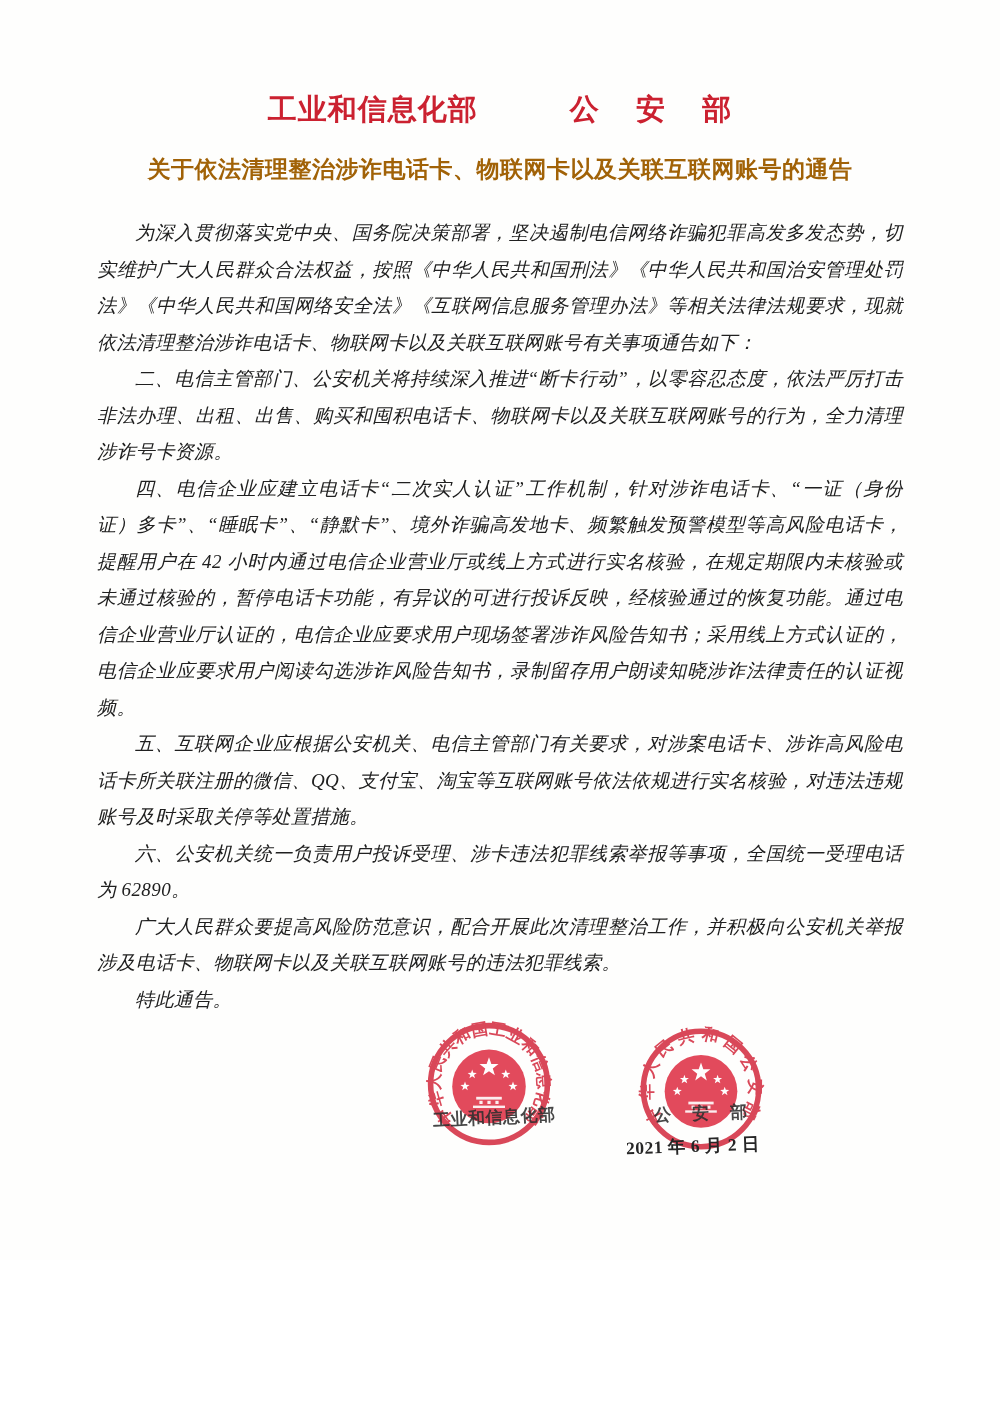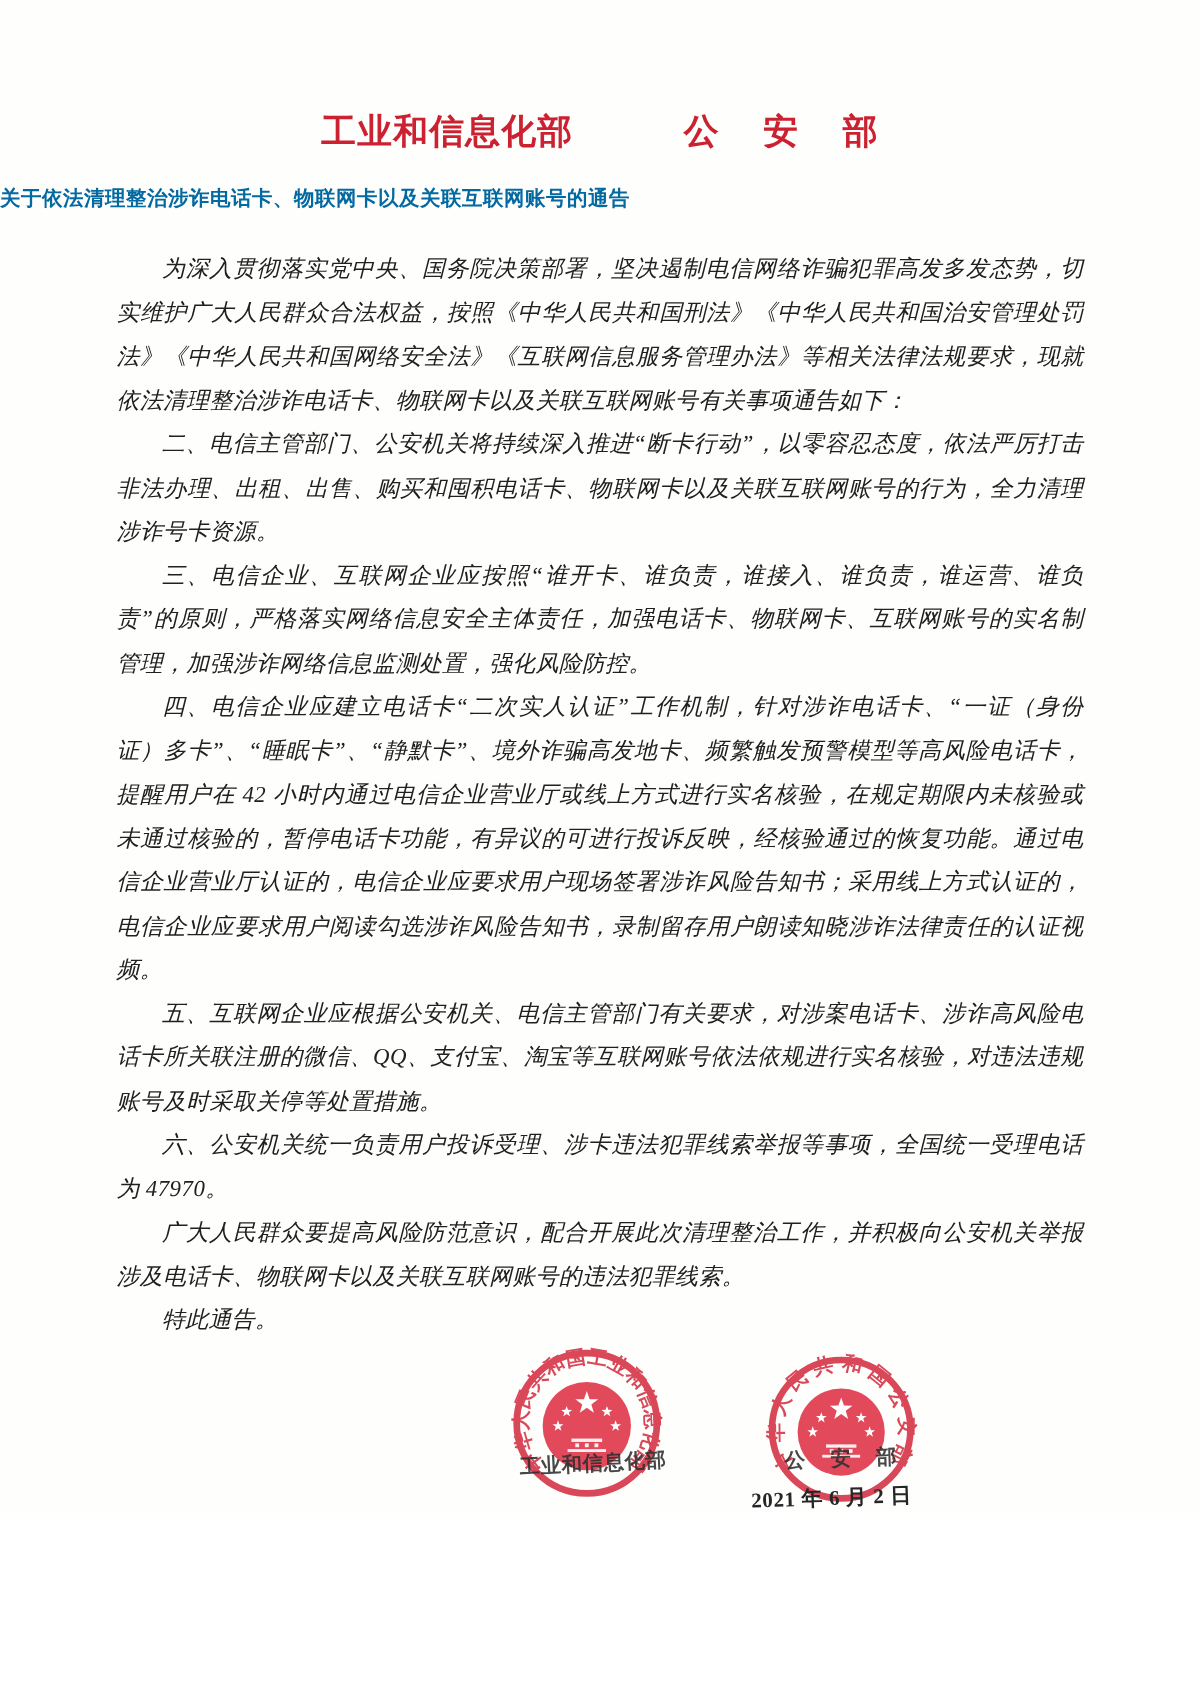--- a/index.html
+++ b/index.html
@@ -26,24 +26,24 @@
     font-weight: bold;
     color: #cb2130;
     letter-spacing: 1px;
     white-space: nowrap;
   }
   .ministry.spread {
     word-spacing: 28px;
   }
   .doc-title {
     margin-top: 24px;
-    text-align: left;
-    font-size: 17px;
+    text-align: center;
+    font-size: 23px;
     font-weight: bold;
-    color: #0369a1;
+    color: #a16207;
     letter-spacing: 0.5px;
   }
   .doc-body {
     margin: 30px 97px 0 97px;
     font-size: 19px;
     line-height: 36.5px;
     text-align: justify;
     letter-spacing: 0.4px;
     color: #202020;
   }
@@ -110,24 +110,23 @@
   <div class="doc-header">
     <span class="ministry">工业和信息化部</span>
     <span class="ministry spread">公 安 部</span>
   </div>
 
   <div class="doc-title">关于依法清理整治涉诈电话卡、物联网卡以及关联互联网账号的通告</div>
 
   <div class="doc-body">
     <p>为深入贯彻落实党中央、国务院决策部署，坚决遏制电信网络诈骗犯罪高发多发态势，切实维护广大人民群众合法权益，按照《中华人民共和国刑法》《中华人民共和国治安管理处罚法》《中华人民共和国网络安全法》《互联网信息服务管理办法》等相关法律法规要求，现就依法清理整治涉诈电话卡、物联网卡以及关联互联网账号有关事项通告如下：</p>
     <p>二、电信主管部门、公安机关将持续深入推进“断卡行动”，以零容忍态度，依法严厉打击非法办理、出租、出售、购买和囤积电话卡、物联网卡以及关联互联网账号的行为，全力清理涉诈号卡资源。</p>
-    <p>三、电信企业、互联网企业应按照“谁开卡、谁负责，谁接入、谁负责，谁运营、谁负责”的原则，严格落实网络信息安全主体责任，加强电话卡、物联网卡、互联网账号的实名制管理，加强涉诈网络信息监测处置，强化风险防控。</p>
     <p>四、电信企业应建立电话卡“二次实人认证”工作机制，针对涉诈电话卡、“一证（身份证）多卡”、“睡眠卡”、“静默卡”、境外诈骗高发地卡、频繁触发预警模型等高风险电话卡，提醒用户在 42 小时内通过电信企业营业厅或线上方式进行实名核验，在规定期限内未核验或未通过核验的，暂停电话卡功能，有异议的可进行投诉反映，经核验通过的恢复功能。通过电信企业营业厅认证的，电信企业应要求用户现场签署涉诈风险告知书；采用线上方式认证的，电信企业应要求用户阅读勾选涉诈风险告知书，录制留存用户朗读知晓涉诈法律责任的认证视频。</p>
     <p>五、互联网企业应根据公安机关、电信主管部门有关要求，对涉案电话卡、涉诈高风险电话卡所关联注册的微信、QQ、支付宝、淘宝等互联网账号依法依规进行实名核验，对违法违规账号及时采取关停等处置措施。</p>
-    <p>六、公安机关统一负责用户投诉受理、涉卡违法犯罪线索举报等事项，全国统一受理电话为 47970。</p>
+    <p>六、公安机关统一负责用户投诉受理、涉卡违法犯罪线索举报等事项，全国统一受理电话为 62890。</p>
     <p>广大人民群众要提高风险防范意识，配合开展此次清理整治工作，并积极向公安机关举报涉及电话卡、物联网卡以及关联互联网账号的违法犯罪线索。</p>
     <p>特此通告。</p>
 
     <div class="stamp-section">
 
       <div class="seal seal-left">
         <svg viewBox="0 0 200 200">
           <circle cx="100" cy="100" r="73" fill="none" stroke="#d73b4d" stroke-width="7"></circle>
           <text class="ring-text" font-size="20.5" fill="#d73b4d">
             <textPath href="#arc-ring" startOffset="50%" text-anchor="middle">中华人民共和国工业和信息化部</textPath>

